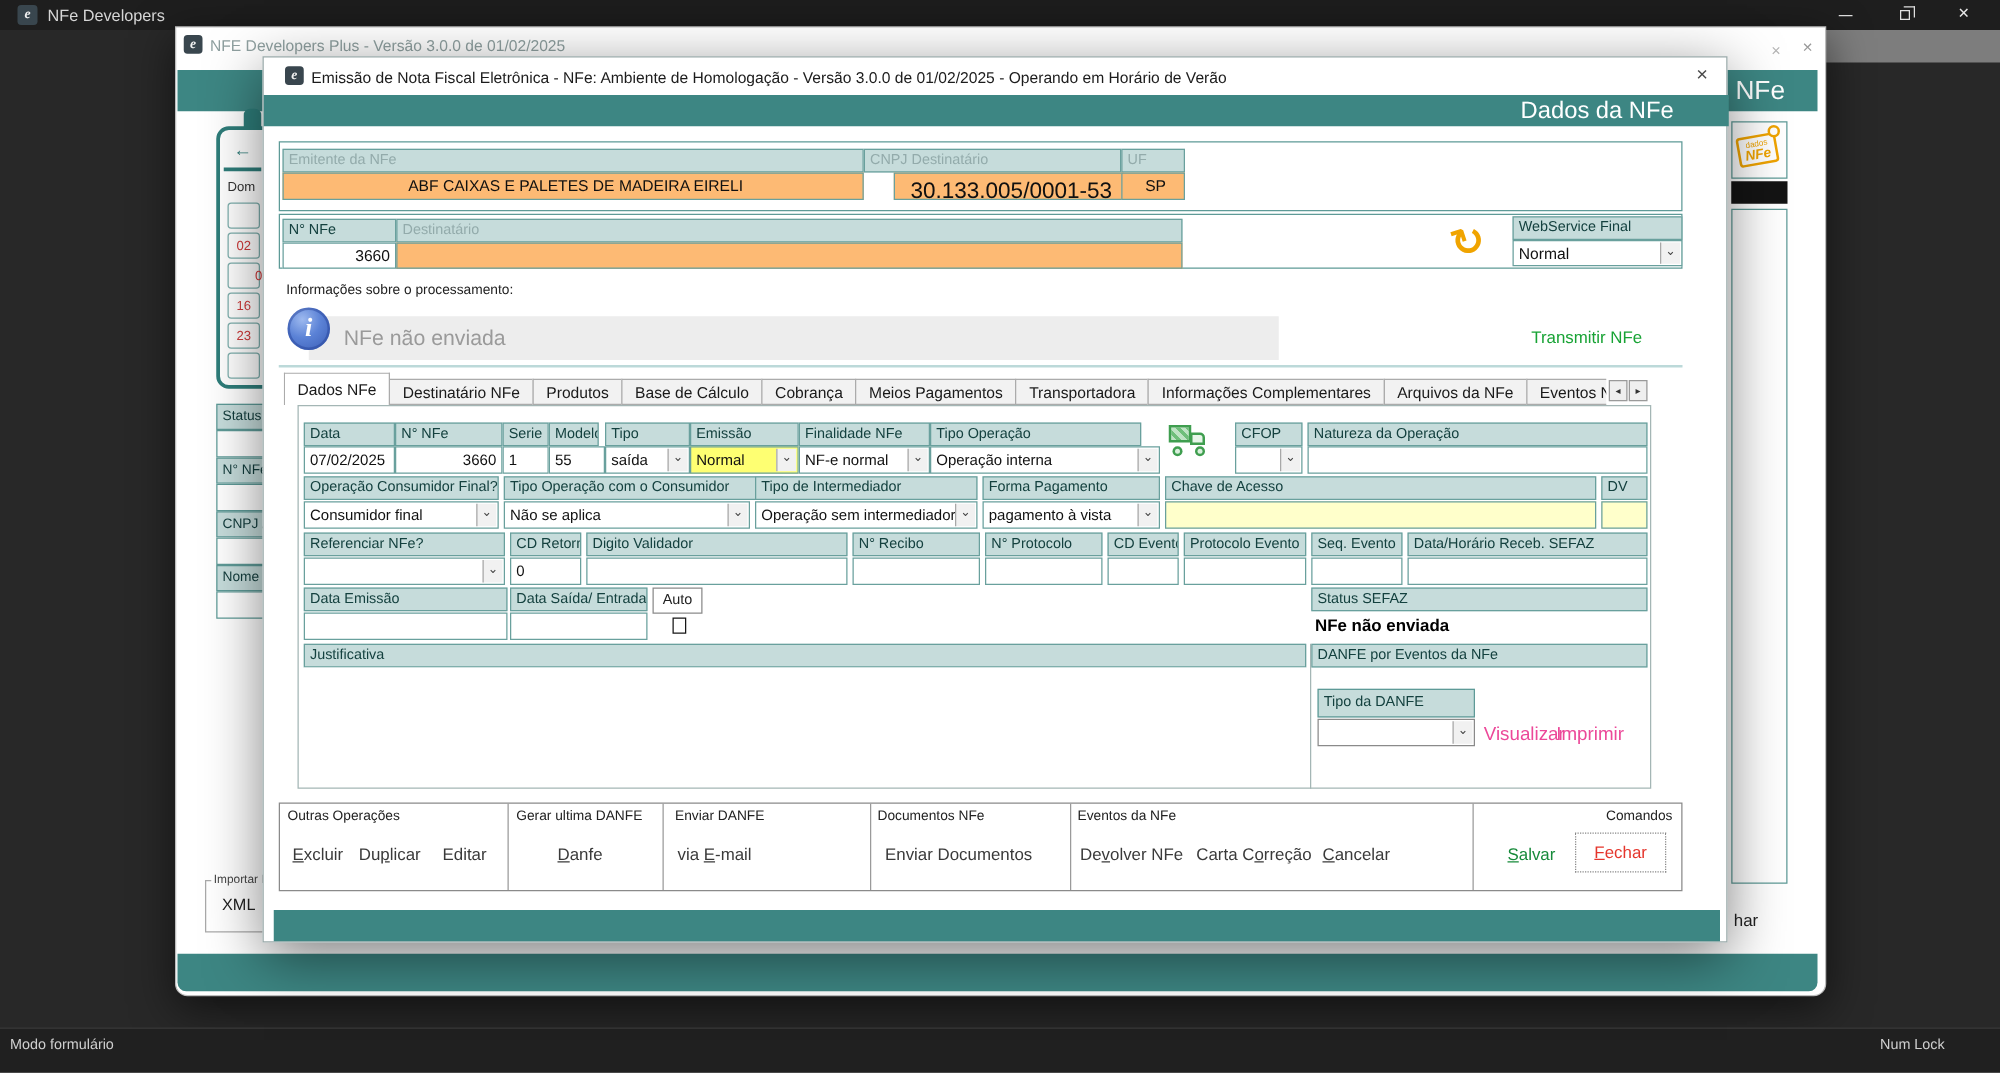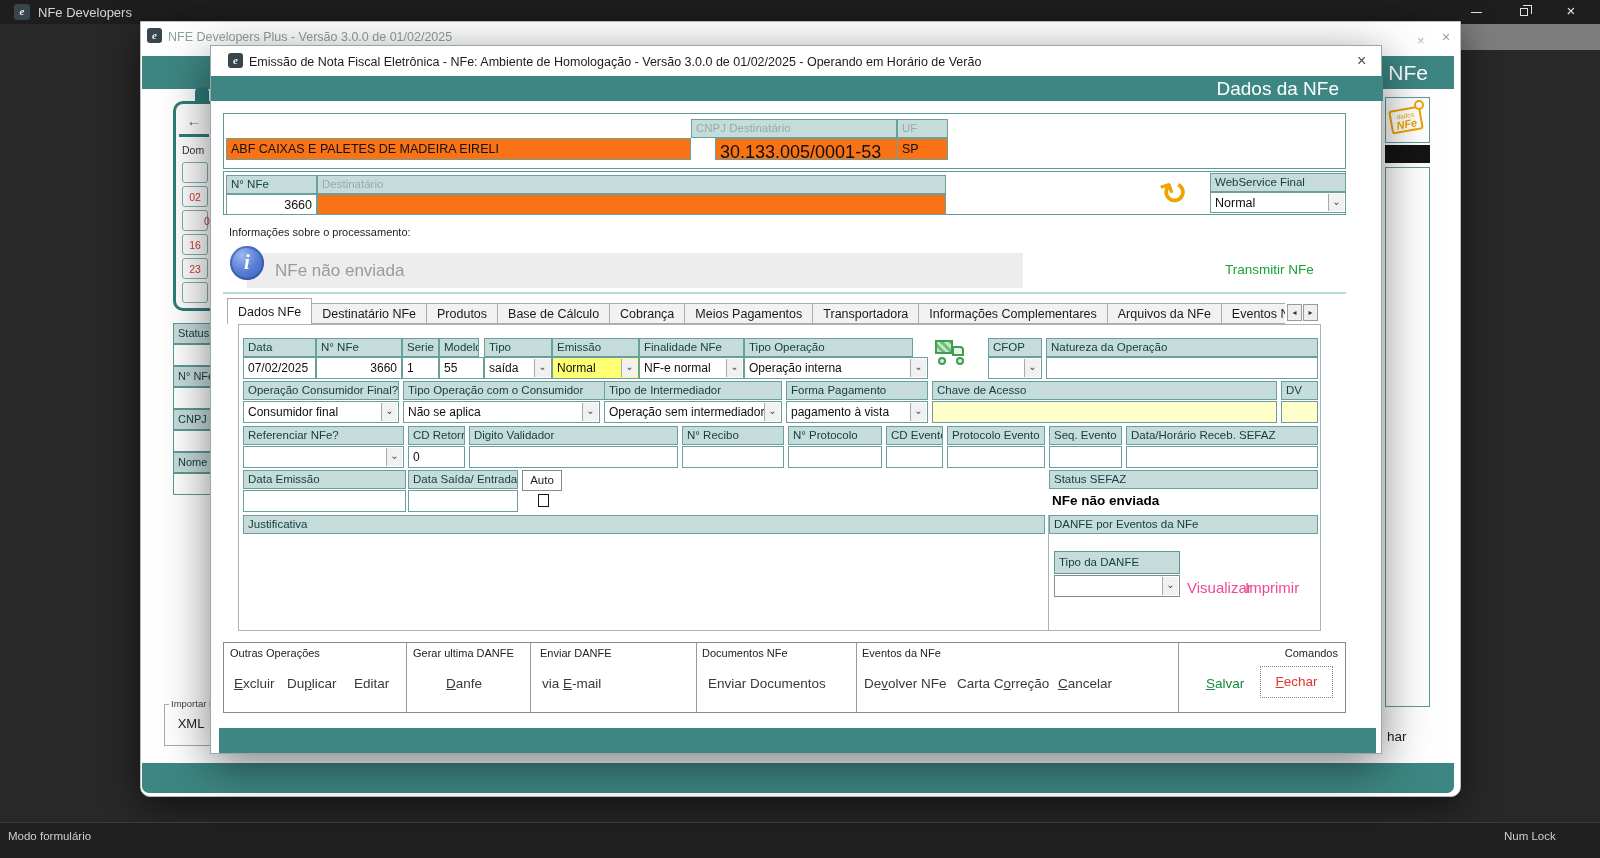--- a/index.html
+++ b/index.html
@@ -29,21 +29,21 @@
          box-shadow:0 12px 44px rgba(0,0,0,.5);z-index:5;}
   .tealband{background:#3d8683;color:#fff;}
   .xicon{font-size:16px;color:#4a4a4a;line-height:16px;cursor:pointer;}
   .wtitle{font-size:12.5px;color:#1c1c1c;}
   
   .gh{background:#c6dcdb;border:1px solid #69a09d;font-size:11.5px;color:#14413f;
       padding:2px 0 0 4px;box-sizing:border-box;white-space:nowrap;overflow:hidden;height:19px;}
   .ghgray{color:#93abab;}
   .gv{background:#fff;border:1px solid #69a09d;font-size:12px;color:#101010;
       padding:3px 0 0 4px;box-sizing:border-box;white-space:nowrap;overflow:hidden;height:22px;}
-  .gvro{background:#f97316;}
+  .gvro{background:#fdba74;text-align:center;}
   .dda{position:absolute;top:1px;right:1px;bottom:1px;width:15px;background:#f1f1f1;
        border-left:1px solid #a8a8a8;font-size:10px;color:#444;text-align:center;line-height:16px;cursor:pointer;}
   .yel{background:#feff72;}
   .yelp{background:#ffffcb;}
   
   .infoicon{width:34px;height:34px;border-radius:50%;z-index:2;
             background:radial-gradient(circle at 35% 28%,#9db9ef 0%,#5b82d6 45%,#3a5cb4 100%);
             box-shadow:inset 0 0 0 2px rgba(36,64,150,.45);
             color:#fff;font-family:"Liberation Serif",serif;font-style:italic;font-weight:bold;
             font-size:21px;text-align:center;line-height:32px;}
@@ -153,20 +153,21 @@
   </div>
 
   <div class="w modal">
     <div class="w appicon" style="left:17px;top:7px;width:15px;height:15px;line-height:14px;">e</div>
     <div class="w wtitle nowrap" style="left:38px;top:9px;width:1090px;">Emissão de Nota Fiscal Eletrônica - NFe: Ambiente de Homologação - Versão 3.0.0 de 01/02/2025 - Operando em Horário de Verão</div>
     <span class="w xicon" style="left:1146px;top:7px;">×</span>
 
     <div class="w tealband nowrap" style="left:0;top:30px;width:1172px;height:25px;font-size:19px;line-height:25px;text-align:right;padding-right:44px;">Dados da NFe</div>
 
     <div class="w" style="left:12px;top:67px;width:1123px;height:56px;border:1px solid #5e9a97;"></div>
+    <div class="w gh ghgray" style="left:15px;top:73px;width:465px;">Emitente da NFe</div>
     <div class="w gh ghgray" style="left:480px;top:73px;width:206px;">CNPJ Destinatário</div>
     <div class="w gh ghgray" style="left:686px;top:73px;width:51px;">UF</div>
     <div class="w gv gvro" style="left:15px;top:92px;width:465px;font-size:12.5px;">ABF CAIXAS E PALETES DE MADEIRA EIRELI</div>
     <div class="w gv gvro" style="left:504px;top:92px;width:184px;font-size:18px;">30.133.005/0001-53</div>
     <div class="w gv gvro" style="left:686px;top:92px;width:51px;font-size:12.5px;">SP</div>
 
     <div class="w" style="left:12px;top:125px;width:1123px;height:44px;border:1px solid #5e9a97;"></div>
     <div class="w gh" style="left:15px;top:129px;width:91px;">N° NFe</div>
     <div class="w gh ghgray" style="left:106px;top:129px;width:629px;">Destinatário</div>
     <div class="w gv" style="left:15px;top:148px;width:91px;height:21px;text-align:right;padding-right:4px;font-size:12.5px;">3660</div>

